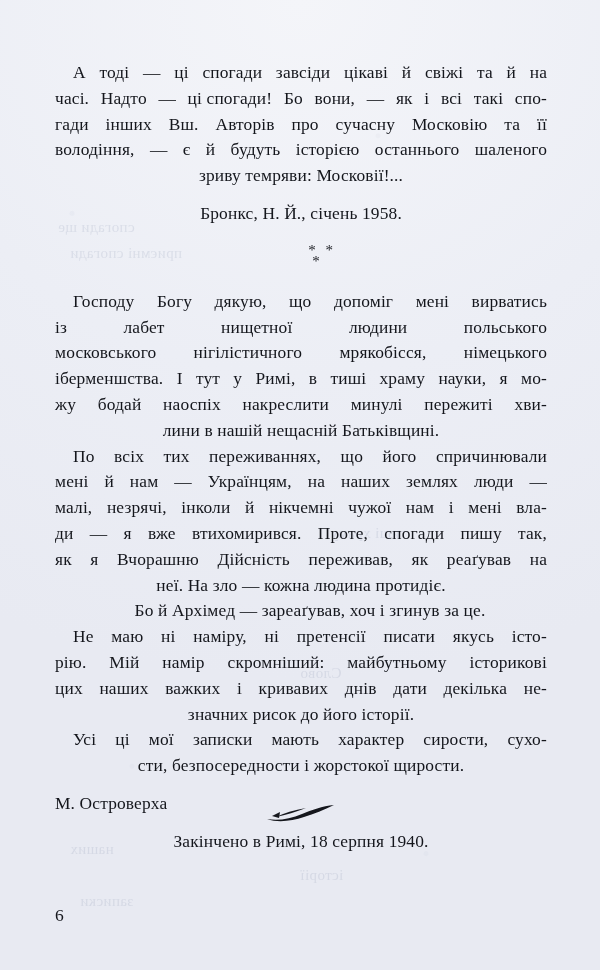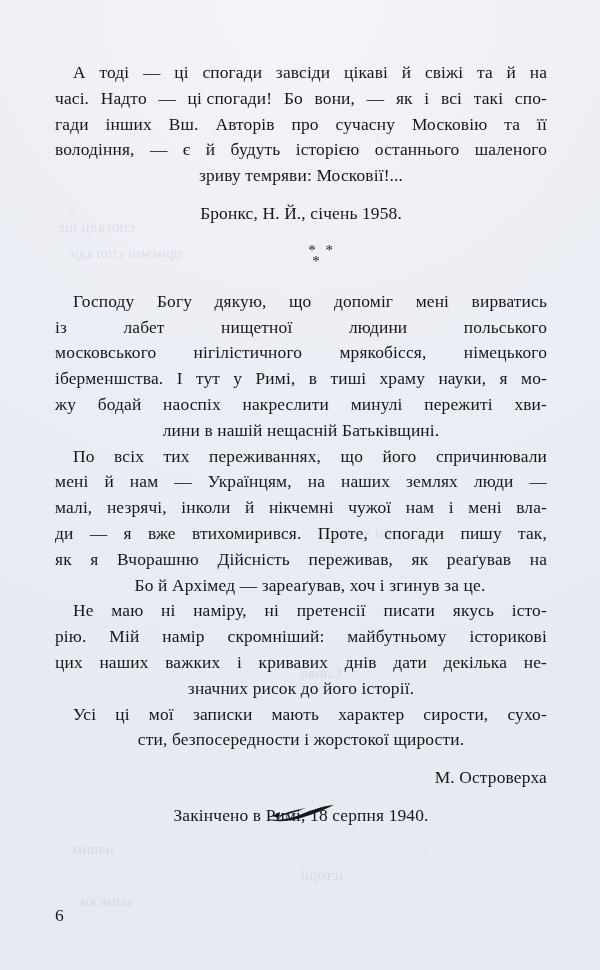--- a/index.html
+++ b/index.html
@@ -78,21 +78,20 @@
   }
   
   .line > span { display: inline-block; }
   
   .line.flush {
     display: block;
     text-align: center;
   }
   .line.right {
     display: block;
-    text-align: right;
   }
   .line .b { font-weight: normal; }
 
   .spacer-sm { height: 12px; }
   .spacer-md { height: 22px; }
 
   
   .asterism {
     height: 40px;
     position: relative;
@@ -177,20 +176,21 @@
           <div class="line"><span>іберменшства.</span><span>І</span><span>тут</span><span>у</span><span>Римі,</span><span>в</span><span>тиші</span><span>храму</span><span>науки,</span><span>я</span><span>мо-</span></div>
           <div class="line"><span>жу</span><span>бодай</span><span>наоспіх</span><span>накреслити</span><span>минулі</span><span>пережиті</span><span>хви-</span></div>
           <div class="line flush">лини в нашій нещасній Батьківщині.</div>
         </div>
         <div class="para">
           <div class="line"><span>&nbsp;&nbsp;&nbsp;&nbsp;По</span><span>всіх</span><span>тих</span><span>переживаннях,</span><span>що</span><span>його</span><span>спричинювали</span></div>
           <div class="line"><span>мені</span><span>й</span><span>нам</span><span>—</span><span>Українцям,</span><span>на</span><span>наших</span><span>землях</span><span>люди</span><span>—</span></div>
           <div class="line"><span>малі,</span><span>незрячі,</span><span>інколи</span><span>й</span><span>нікчемні</span><span>чужої</span><span>нам</span><span>і</span><span>мені</span><span>вла-</span></div>
           <div class="line"><span>ди</span><span>—</span><span>я</span><span>вже</span><span>втихомирився.</span><span>Проте,</span><span>спогади</span><span>пишу</span><span>так,</span></div>
           <div class="line"><span>як</span><span>я</span><span>Вчорашню</span><span>Дійсність</span><span>переживав,</span><span>як</span><span>реаґував</span><span>на</span></div>
+          <div class="line flush">неї. На зло — кожна людина протидіє.</div>
         </div>
         <div class="para">
           <div class="line flush">&nbsp;&nbsp;&nbsp;&nbsp;Бо й Архімед — зареаґував, хоч і згинув за це.</div>
         </div>
         <div class="para">
           <div class="line"><span>&nbsp;&nbsp;&nbsp;&nbsp;Не</span><span>маю</span><span>ні</span><span>наміру,</span><span>ні</span><span>претенсії</span><span>писати</span><span>якусь</span><span>істо-</span></div>
           <div class="line"><span>рію.</span><span>Мій</span><span>намір</span><span>скромніший:</span><span>майбутньому</span><span>історикові</span></div>
           <div class="line"><span>цих</span><span>наших</span><span>важких</span><span>і</span><span>кривавих</span><span>днів</span><span>дати</span><span>декілька</span><span>не-</span></div>
           <div class="line flush">значних рисок до його історії.</div>
         </div>

